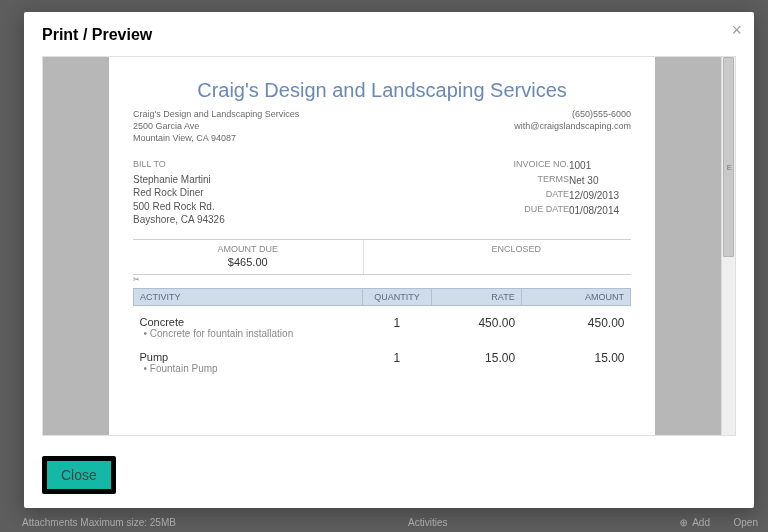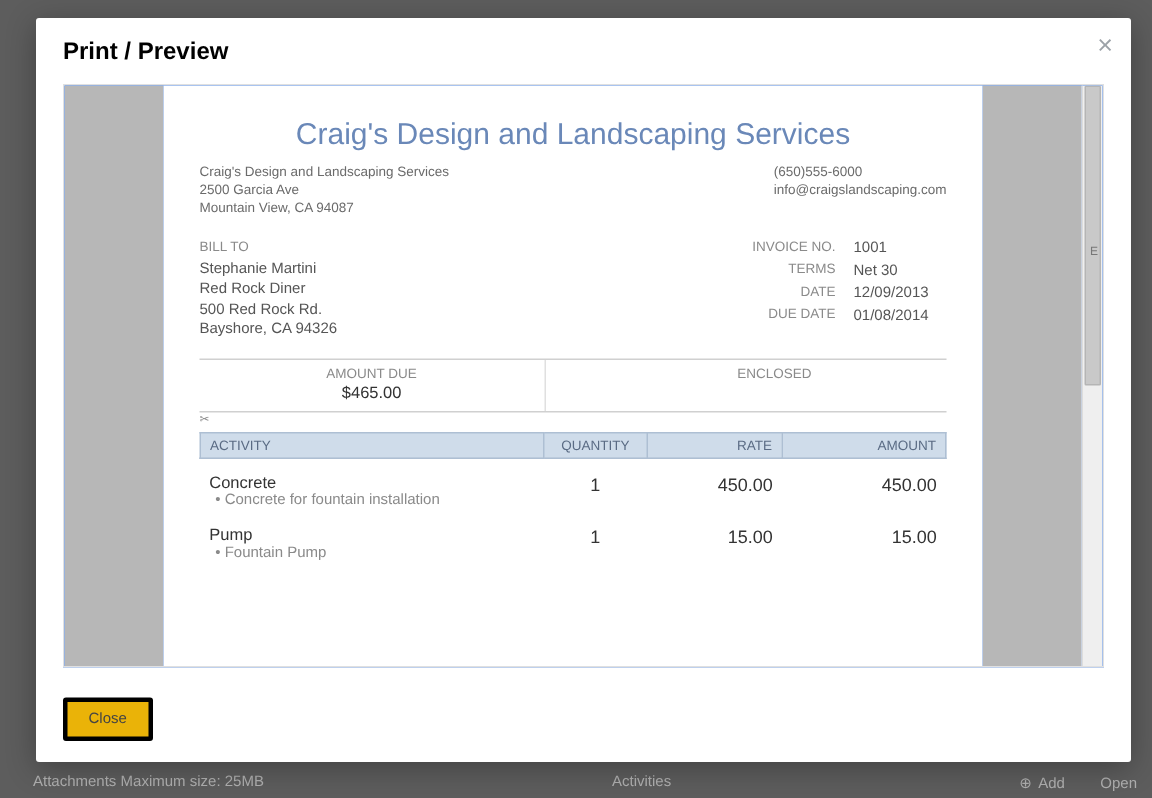--- a/index.html
+++ b/index.html
@@ -25,28 +25,28 @@
   .scroll-e { position:absolute; top:106px; right:3px; font-size:8px; color:#777; }
 
   .gray-left { position:absolute; top:0; bottom:0; left:0; width:66px; background:#b7b7b7; }
   .gray-right { position:absolute; top:0; bottom:0; right:14px; width:66px; background:#b7b7b7; }
 
   .page { position:absolute; top:0; left:66px; right:80px; bottom:0; background:#fff; padding: 22px 24px 0; overflow:hidden; }
 
   .co-title { text-align:center; color:#6a88b8; font-size:20px; font-weight:500; margin-bottom:6px; }
   .letterhead { display:flex; justify-content:space-between; font-size:9px; color:#6b6b6b; margin-bottom:14px; }
   .letterhead .left div { line-height:1.35; }
-  .letterhead .right div { line-height:1.35; text-align:left; }
+  .letterhead .right div { line-height:1.35; text-align:right; }
 
   .doc-title { font-size:28px; color:#a6bbd7; font-weight:400; margin-bottom:10px; letter-spacing:0.5px; }
 
   .meta { display:flex; justify-content:space-between; font-size:10px; color:#555; margin-bottom:12px; }
   .meta .billto-label { color:#8a8a8a; font-size:9px; margin-bottom:2px; }
   .meta .billto div { line-height:1.35; }
-  .meta .info-row { display:flex; justify-content:flex-end; line-height:1.5; gap:12px; }
+  .meta .info-row { display:flex; justify-content:flex-end; line-height:1.5; gap:0; }
   .meta .info-label { color:#8a8a8a; font-size:9px; text-align:right; }
   .meta .info-val { min-width:62px; text-align:left; }
 
   .due-enc { display:flex; border-top:1px solid #d0d0d0; border-bottom:1px solid #d0d0d0; font-size:9px; color:#8a8a8a; }
   .due-enc .cell { flex:1; padding:4px 10px 6px; text-align:center; }
   .due-enc .cell + .cell { border-left:1px solid #e0e0e0;padding-left:48px; }
   .due-enc .amt { color:#333; font-size:11px; margin-top:2px; }
 
   .detach { font-size:8px; color:#888; margin:4px 0 2px; }
   .scissors { font-size:8px; color:#888; }
@@ -56,22 +56,22 @@
   .tbl th.r, .tbl td.r { text-align:right; }
   .tbl th.c, .tbl td.c { text-align:center; }
   .tbl td { padding:6px 6px 2px; vertical-align:top; }
   .tbl .item-name { color:#333; font-size:11px; }
   .tbl .item-desc { color:#8a8a8a; font-size:10px; padding-left:4px; }
   .tbl td.val { color:#333; font-size:12px; }
   .tbl tr.item-row td { padding-top:10px; }
 
   .modal-footer { padding: 10px 18px 14px; border-top: 0; }
   .btn-close {
-    border: 3px solid #000000; background:#eab308; color:#444;
-    font-size:10px; padding:6px 14px; border-radius:2px; cursor:pointer;
+    border: 5px solid #000000; background:#14b8a6; color:#444;
+    font-size:14px; padding:6px 14px; border-radius:2px; cursor:pointer;
   }
 </style>
 </head>
 <body>
 
 <div class="bg">
   <div class="bg-bottom">
     <span>Attachments   Maximum size: 25MB</span>
     <span>Activities</span>
     <span>
@@ -96,21 +96,21 @@
     <div class="page">
       <div class="co-title">Craig's Design and Landscaping Services</div>
       <div class="letterhead">
         <div class="left">
           <div>Craig's Design and Landscaping Services</div>
           <div>2500 Garcia Ave</div>
           <div>Mountain View, CA   94087</div>
         </div>
         <div class="right">
           <div>(650)555-6000</div>
-          <div>info@craigslandscaping.com</div>
+          <div>with@craigslandscaping.com</div>
         </div>
       </div>
 
 
       <div class="meta">
         <div class="billto">
           <div class="billto-label">BILL TO</div>
           <div>Stephanie Martini</div>
           <div>Red Rock Diner</div>
           <div>500 Red Rock Rd.</div>

